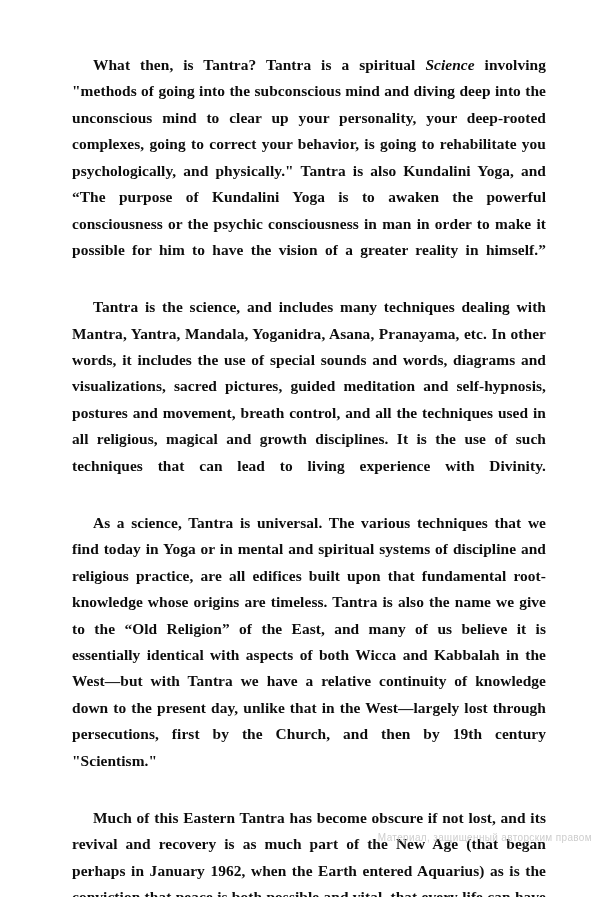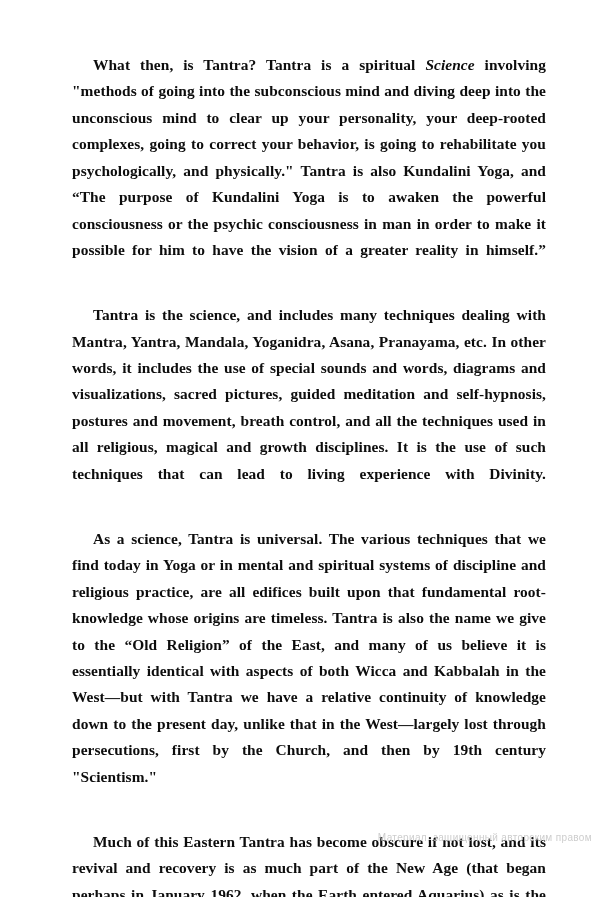--- a/index.html
+++ b/index.html
@@ -39,21 +39,21 @@
     line-height: 26.45px;
     color: #0d0d0d;
     text-indent: 21px;
     letter-spacing: 0.005em;
     word-spacing: 0.01em;
     hyphens: none;
     font-weight: bold;
   }
 
   .para + .para {
-    margin-top: 12px;
+    margin-top: 4px;
   }
 
   
   .para::after {
     content: "";
     display: inline-block;
     width: 100%;
   }
 
   em.title-italic {

